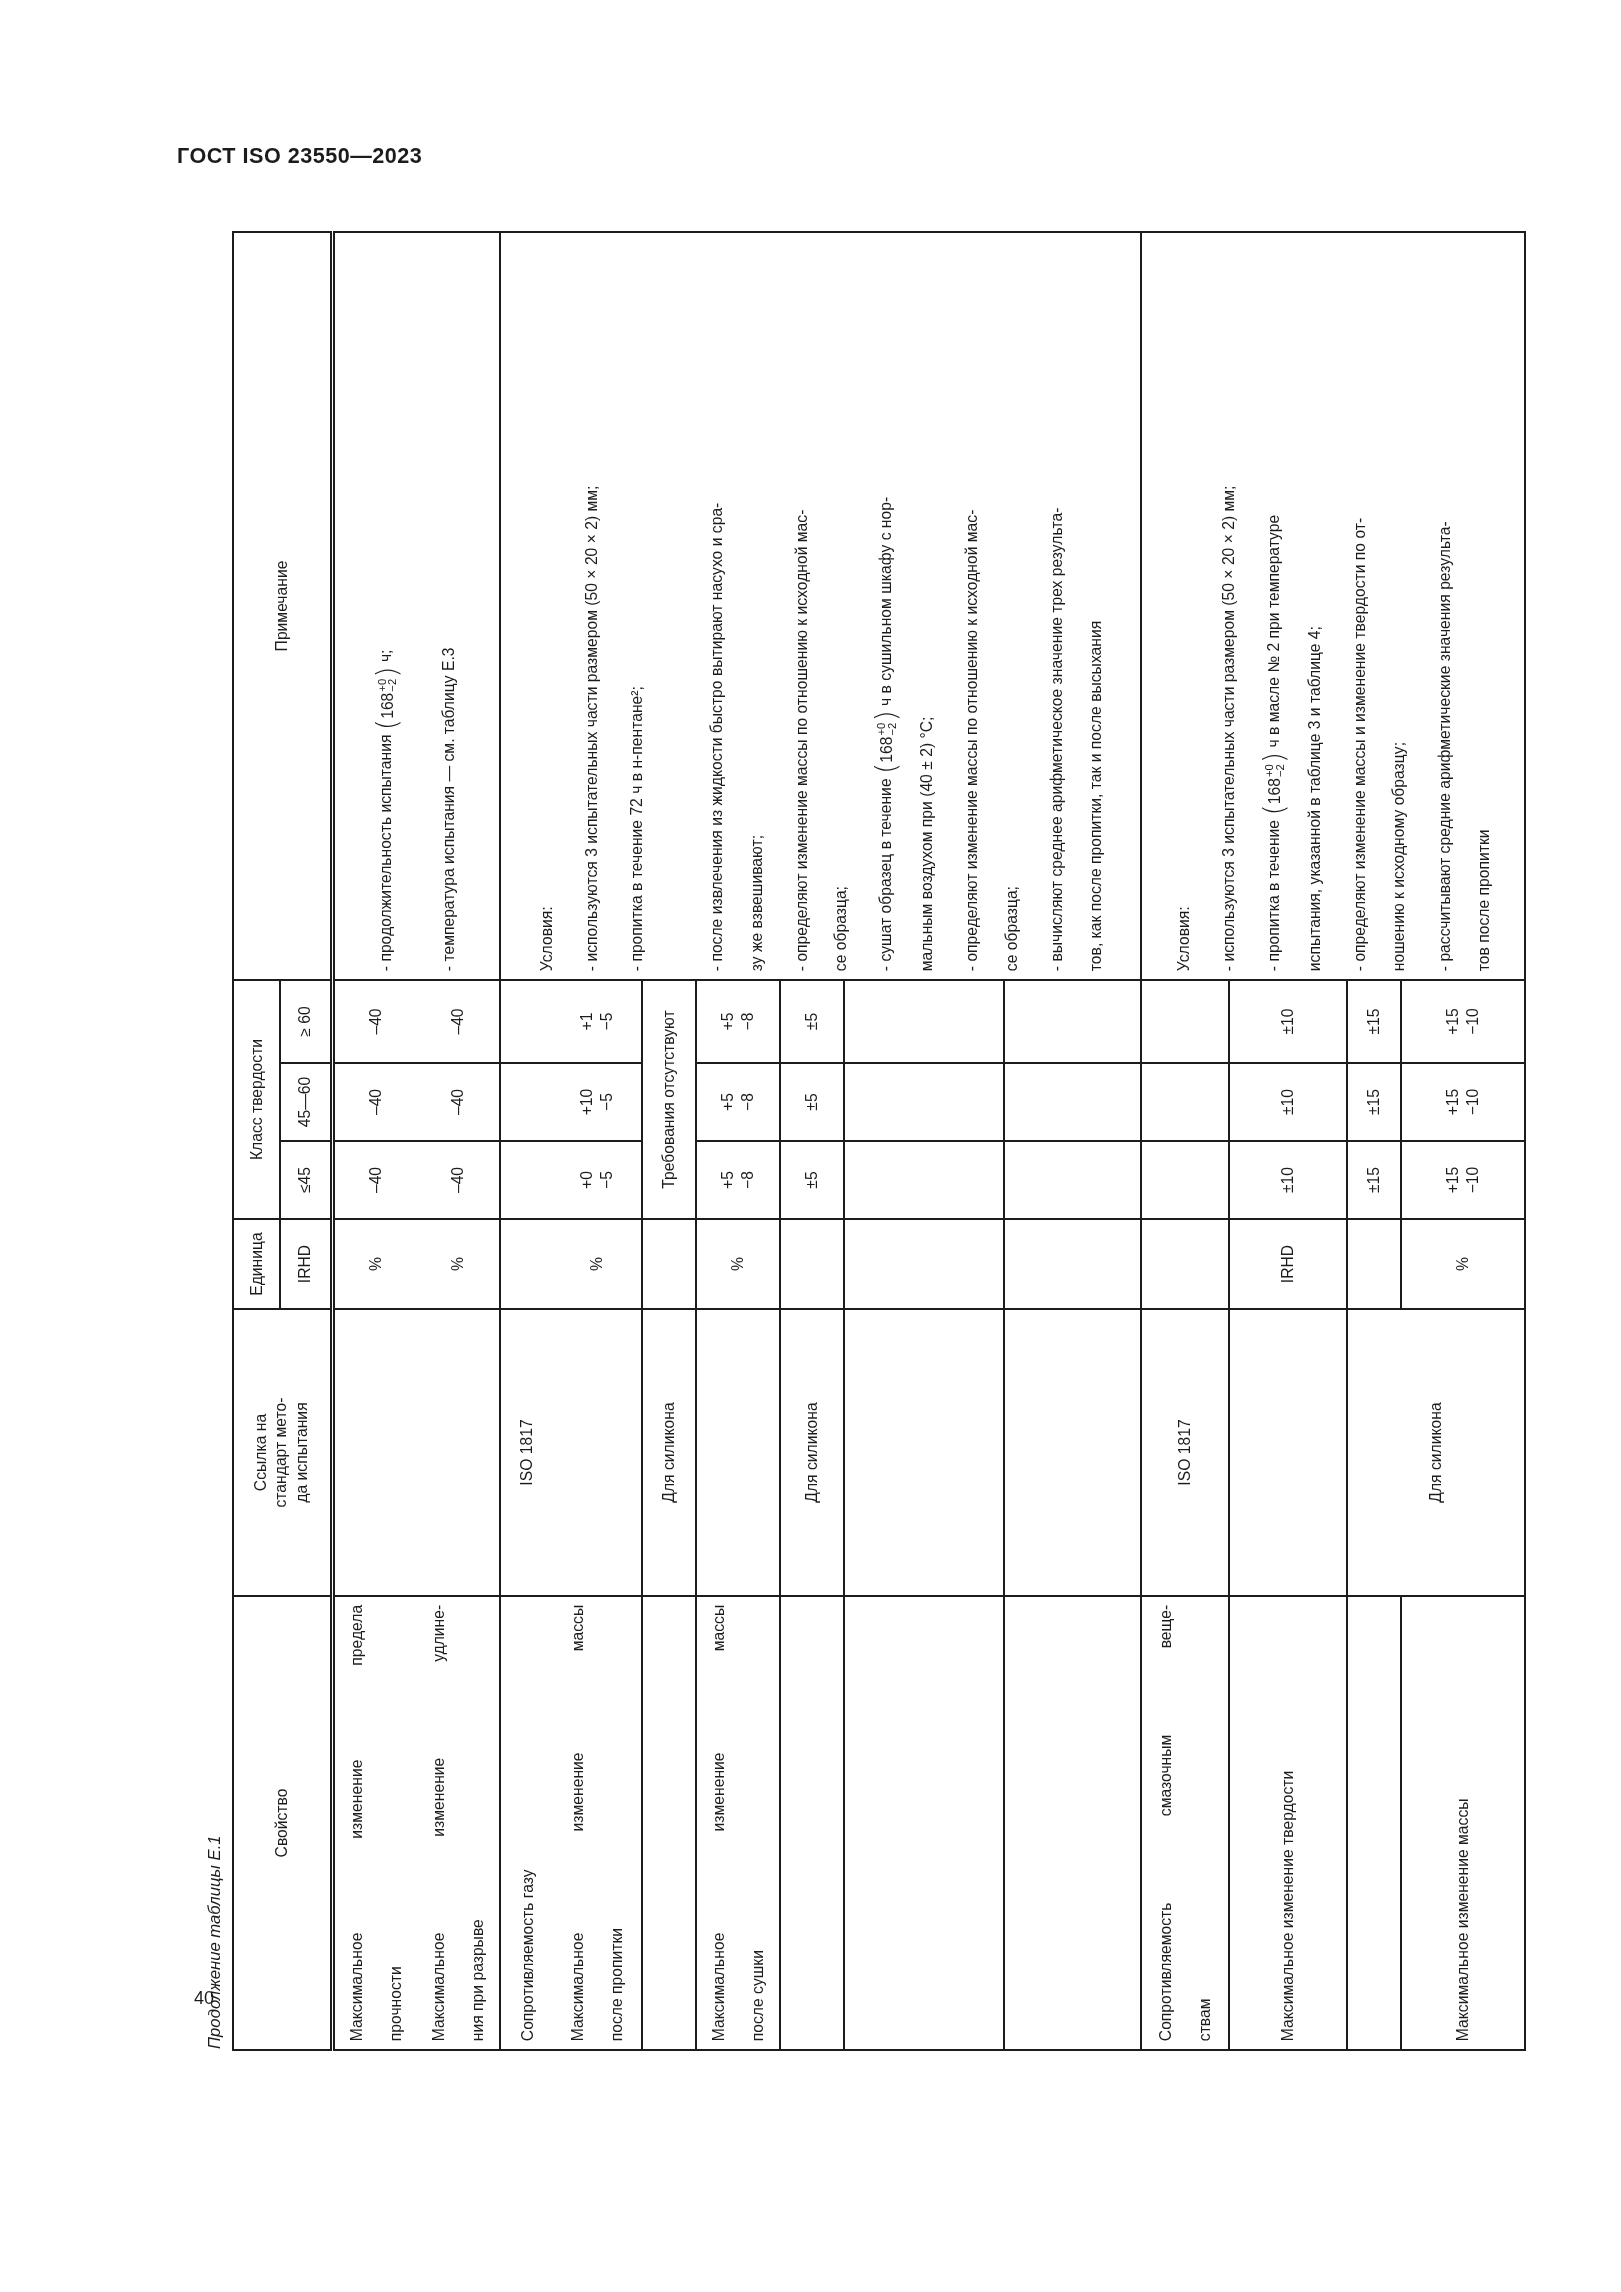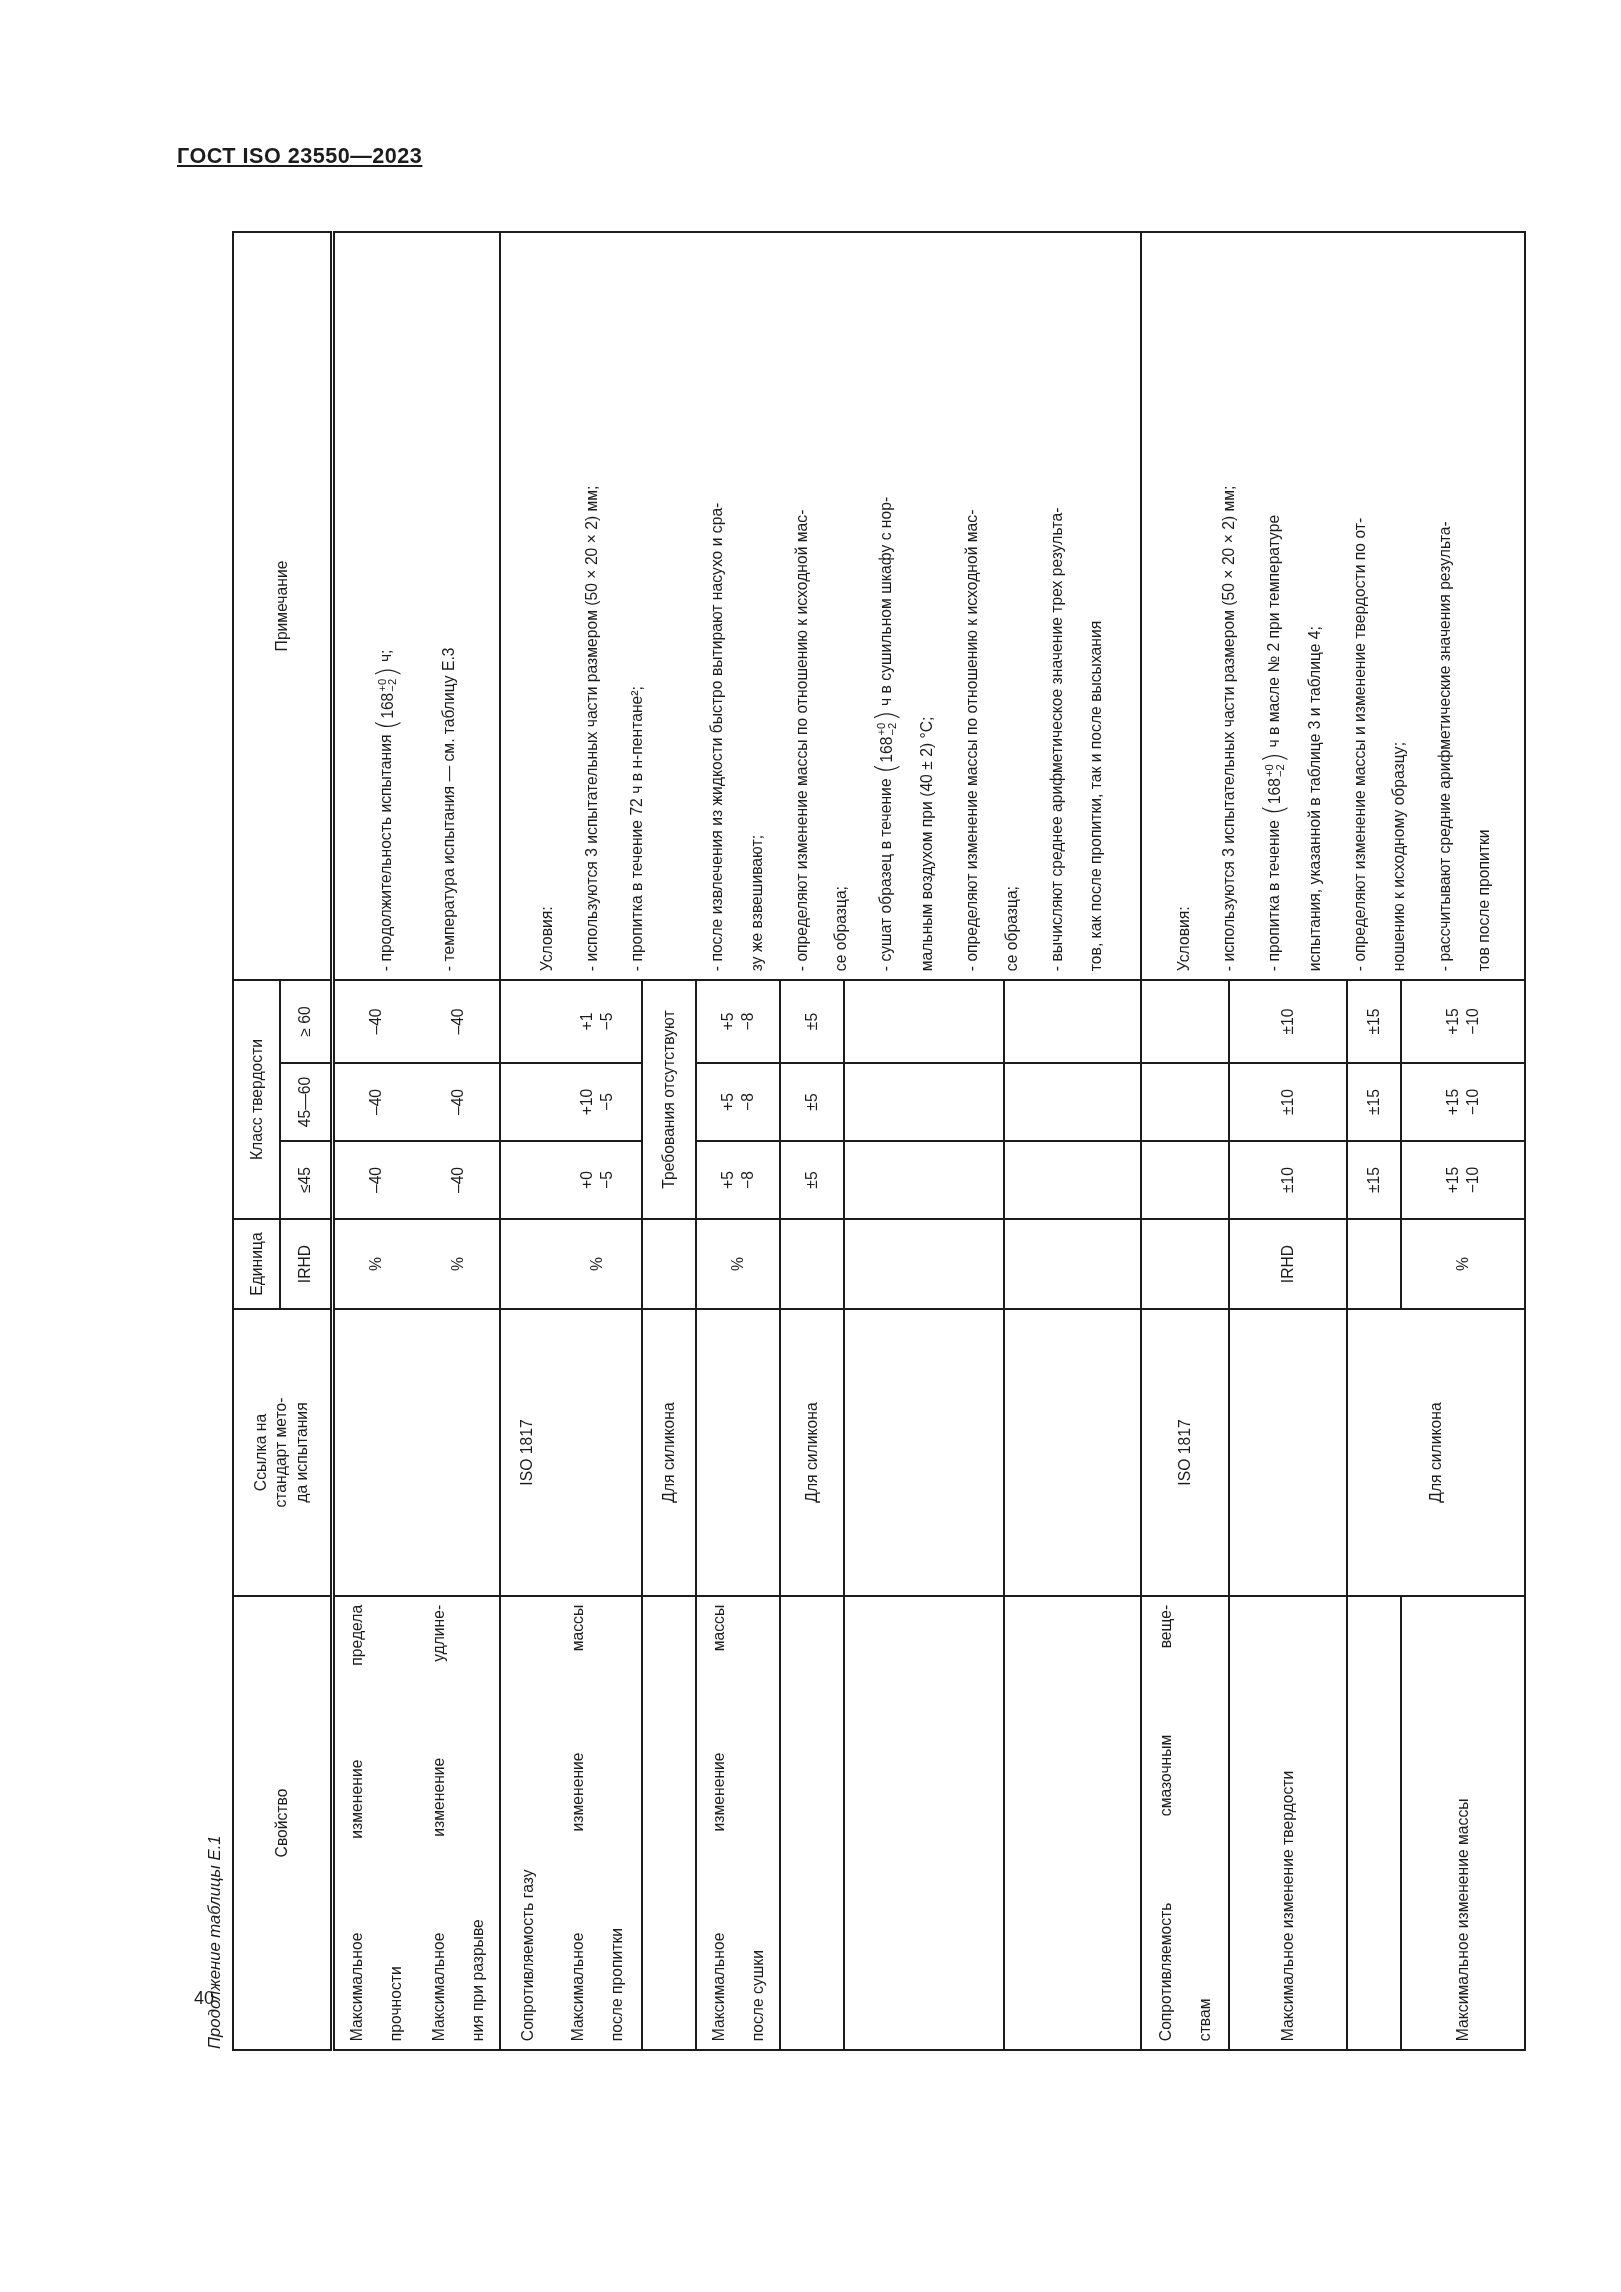--- a/index.html
+++ b/index.html
@@ -1,19 +1,19 @@
 <!DOCTYPE html>
 <html><head>
 <meta charset="utf-8">
 <style>
   html,body{margin:0;padding:0;background:#e8e8e8;}
   .page{position:relative;width:1621px;height:2293px;background:#ffffff;overflow:hidden;
         font-family:"Liberation Sans",sans-serif;color:#1c1c1c;}
   .doc-header{position:absolute;left:177px;top:143px;font-size:21.6px;font-weight:bold;
-              letter-spacing:0.5px;text-decoration:underline;}
+              letter-spacing:0.5px;}
   .page-number{position:absolute;left:194px;top:1988px;font-size:18px;}
 
   
   .rot-wrap{position:absolute;left:193px;top:232px;width:1819px;height:1296px;
             transform-origin:0 0;transform:rotate(-90deg) translateX(-100%);}
   .tbl-caption{height:39px;box-sizing:border-box;padding:0 2px 6.9px 2px;display:flex;
                align-items:flex-end;font-size:16.7px;font-style:italic;}
 
   table.gost{border-collapse:collapse;table-layout:fixed;width:1819px;background:#fff;}
   table.gost td,table.gost th{border:2px solid #1c1c1c;box-sizing:border-box;

